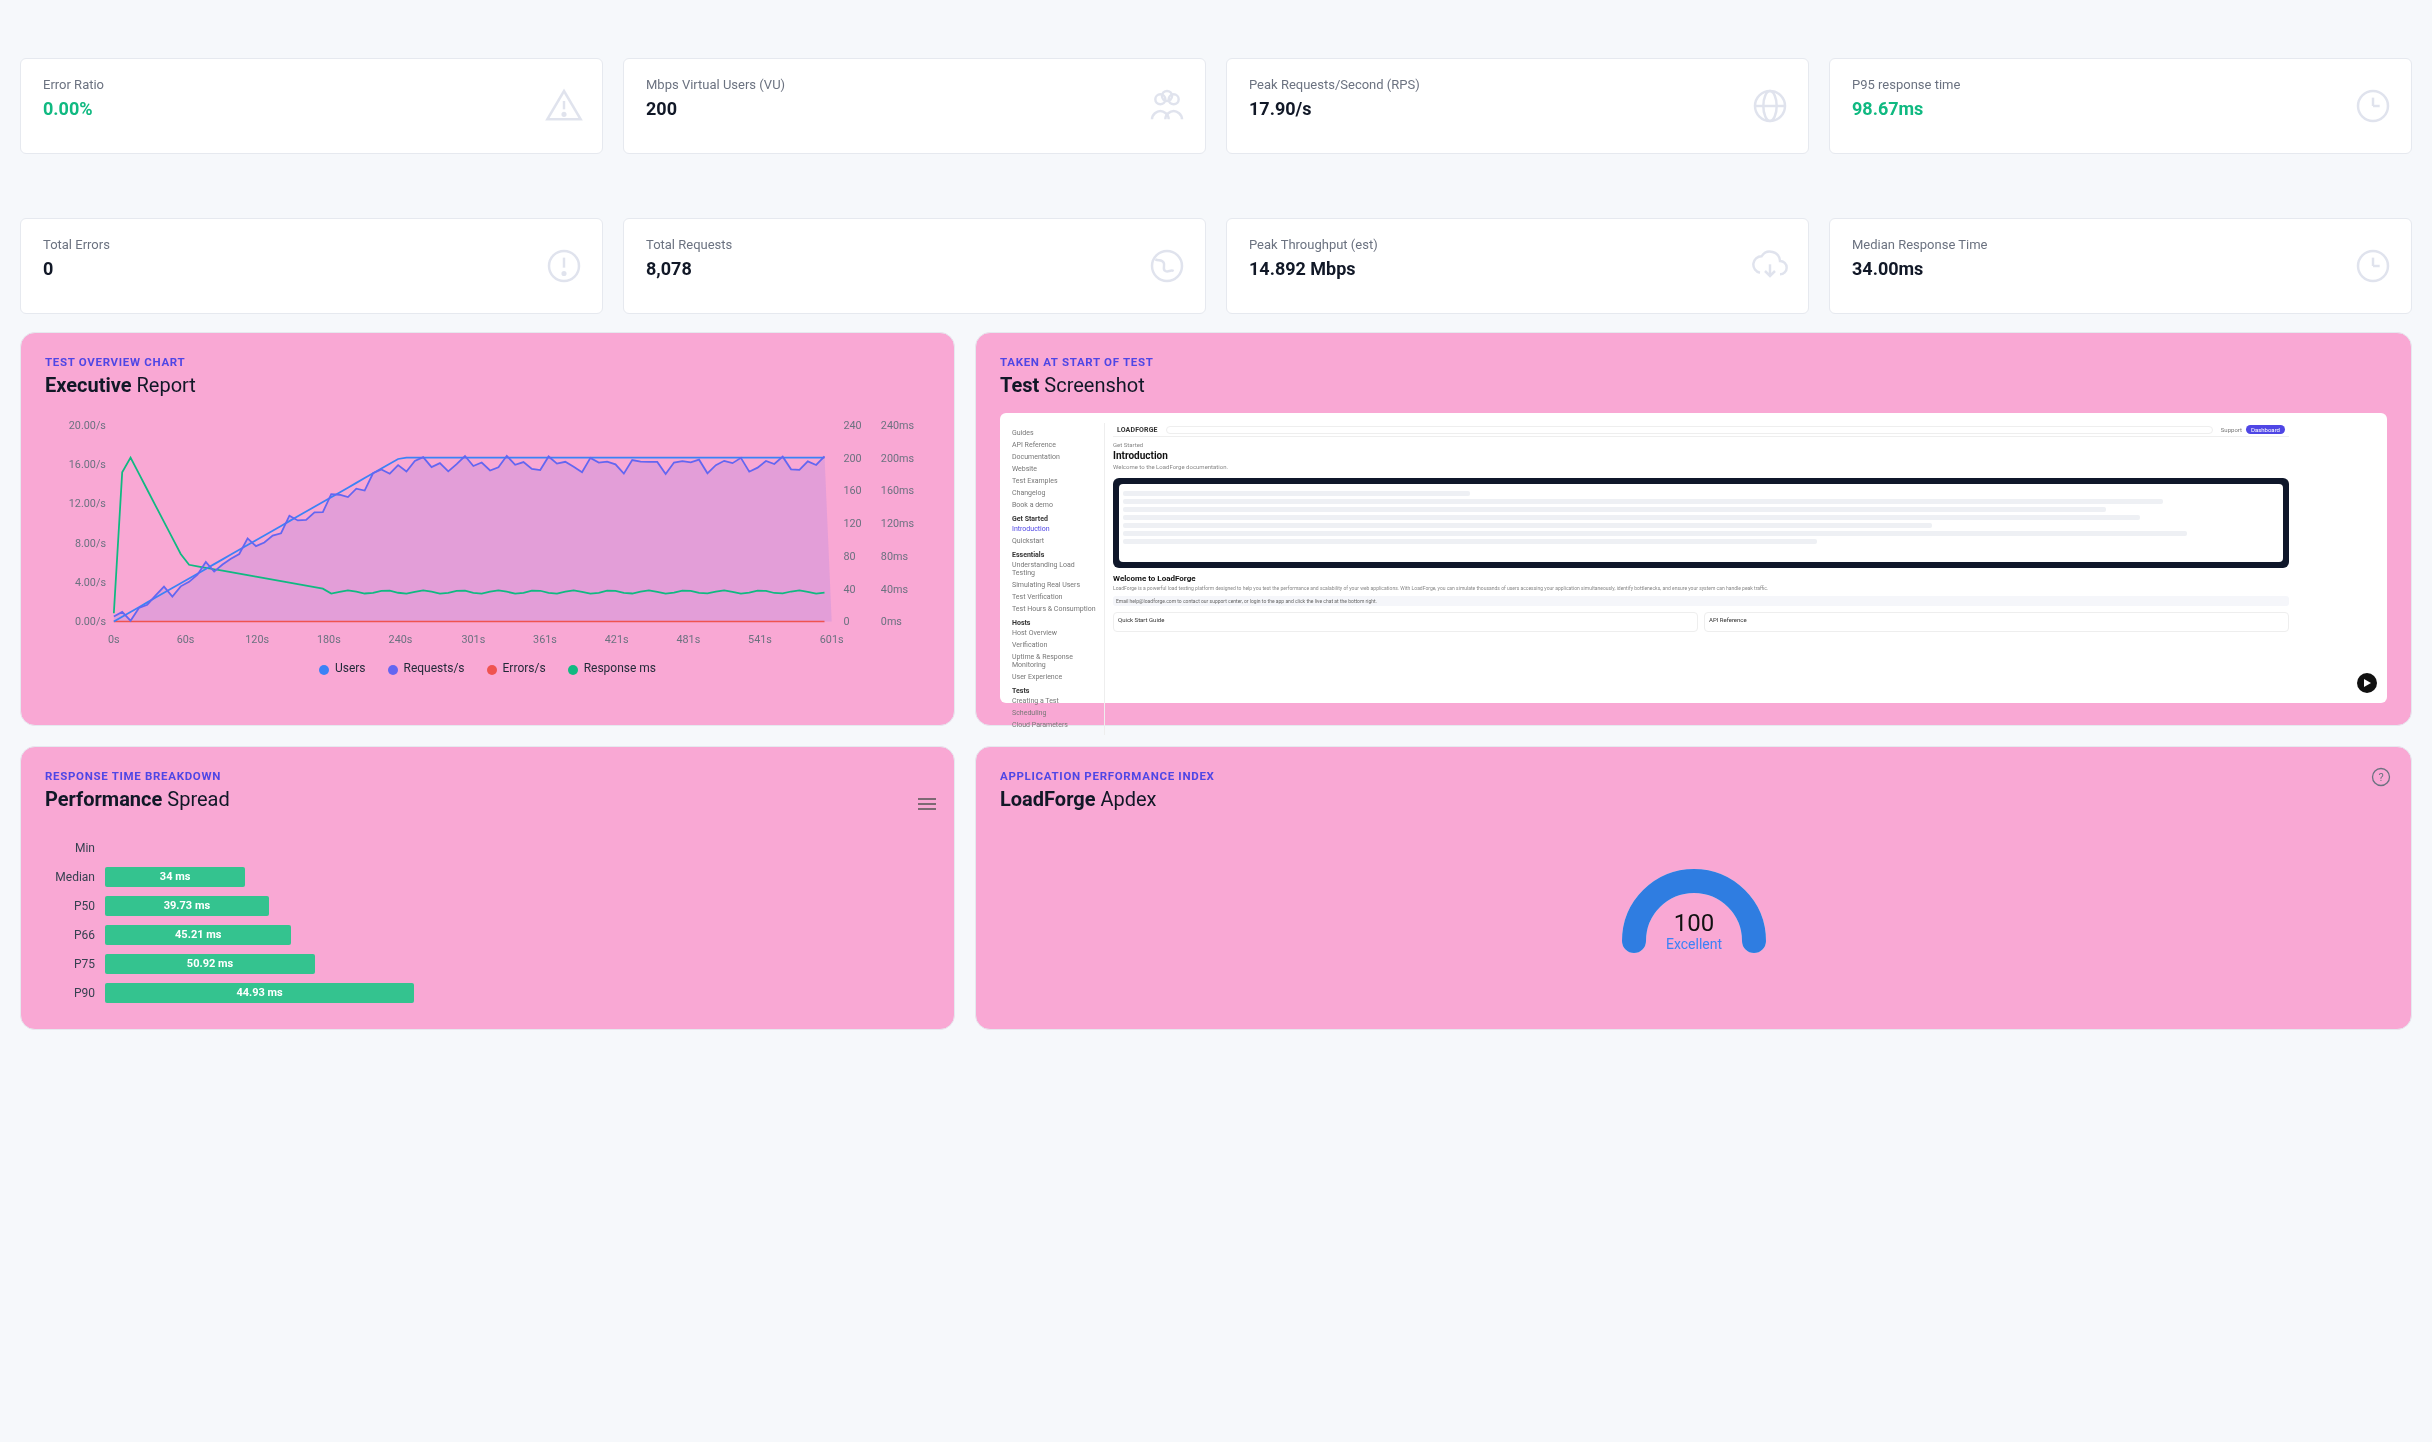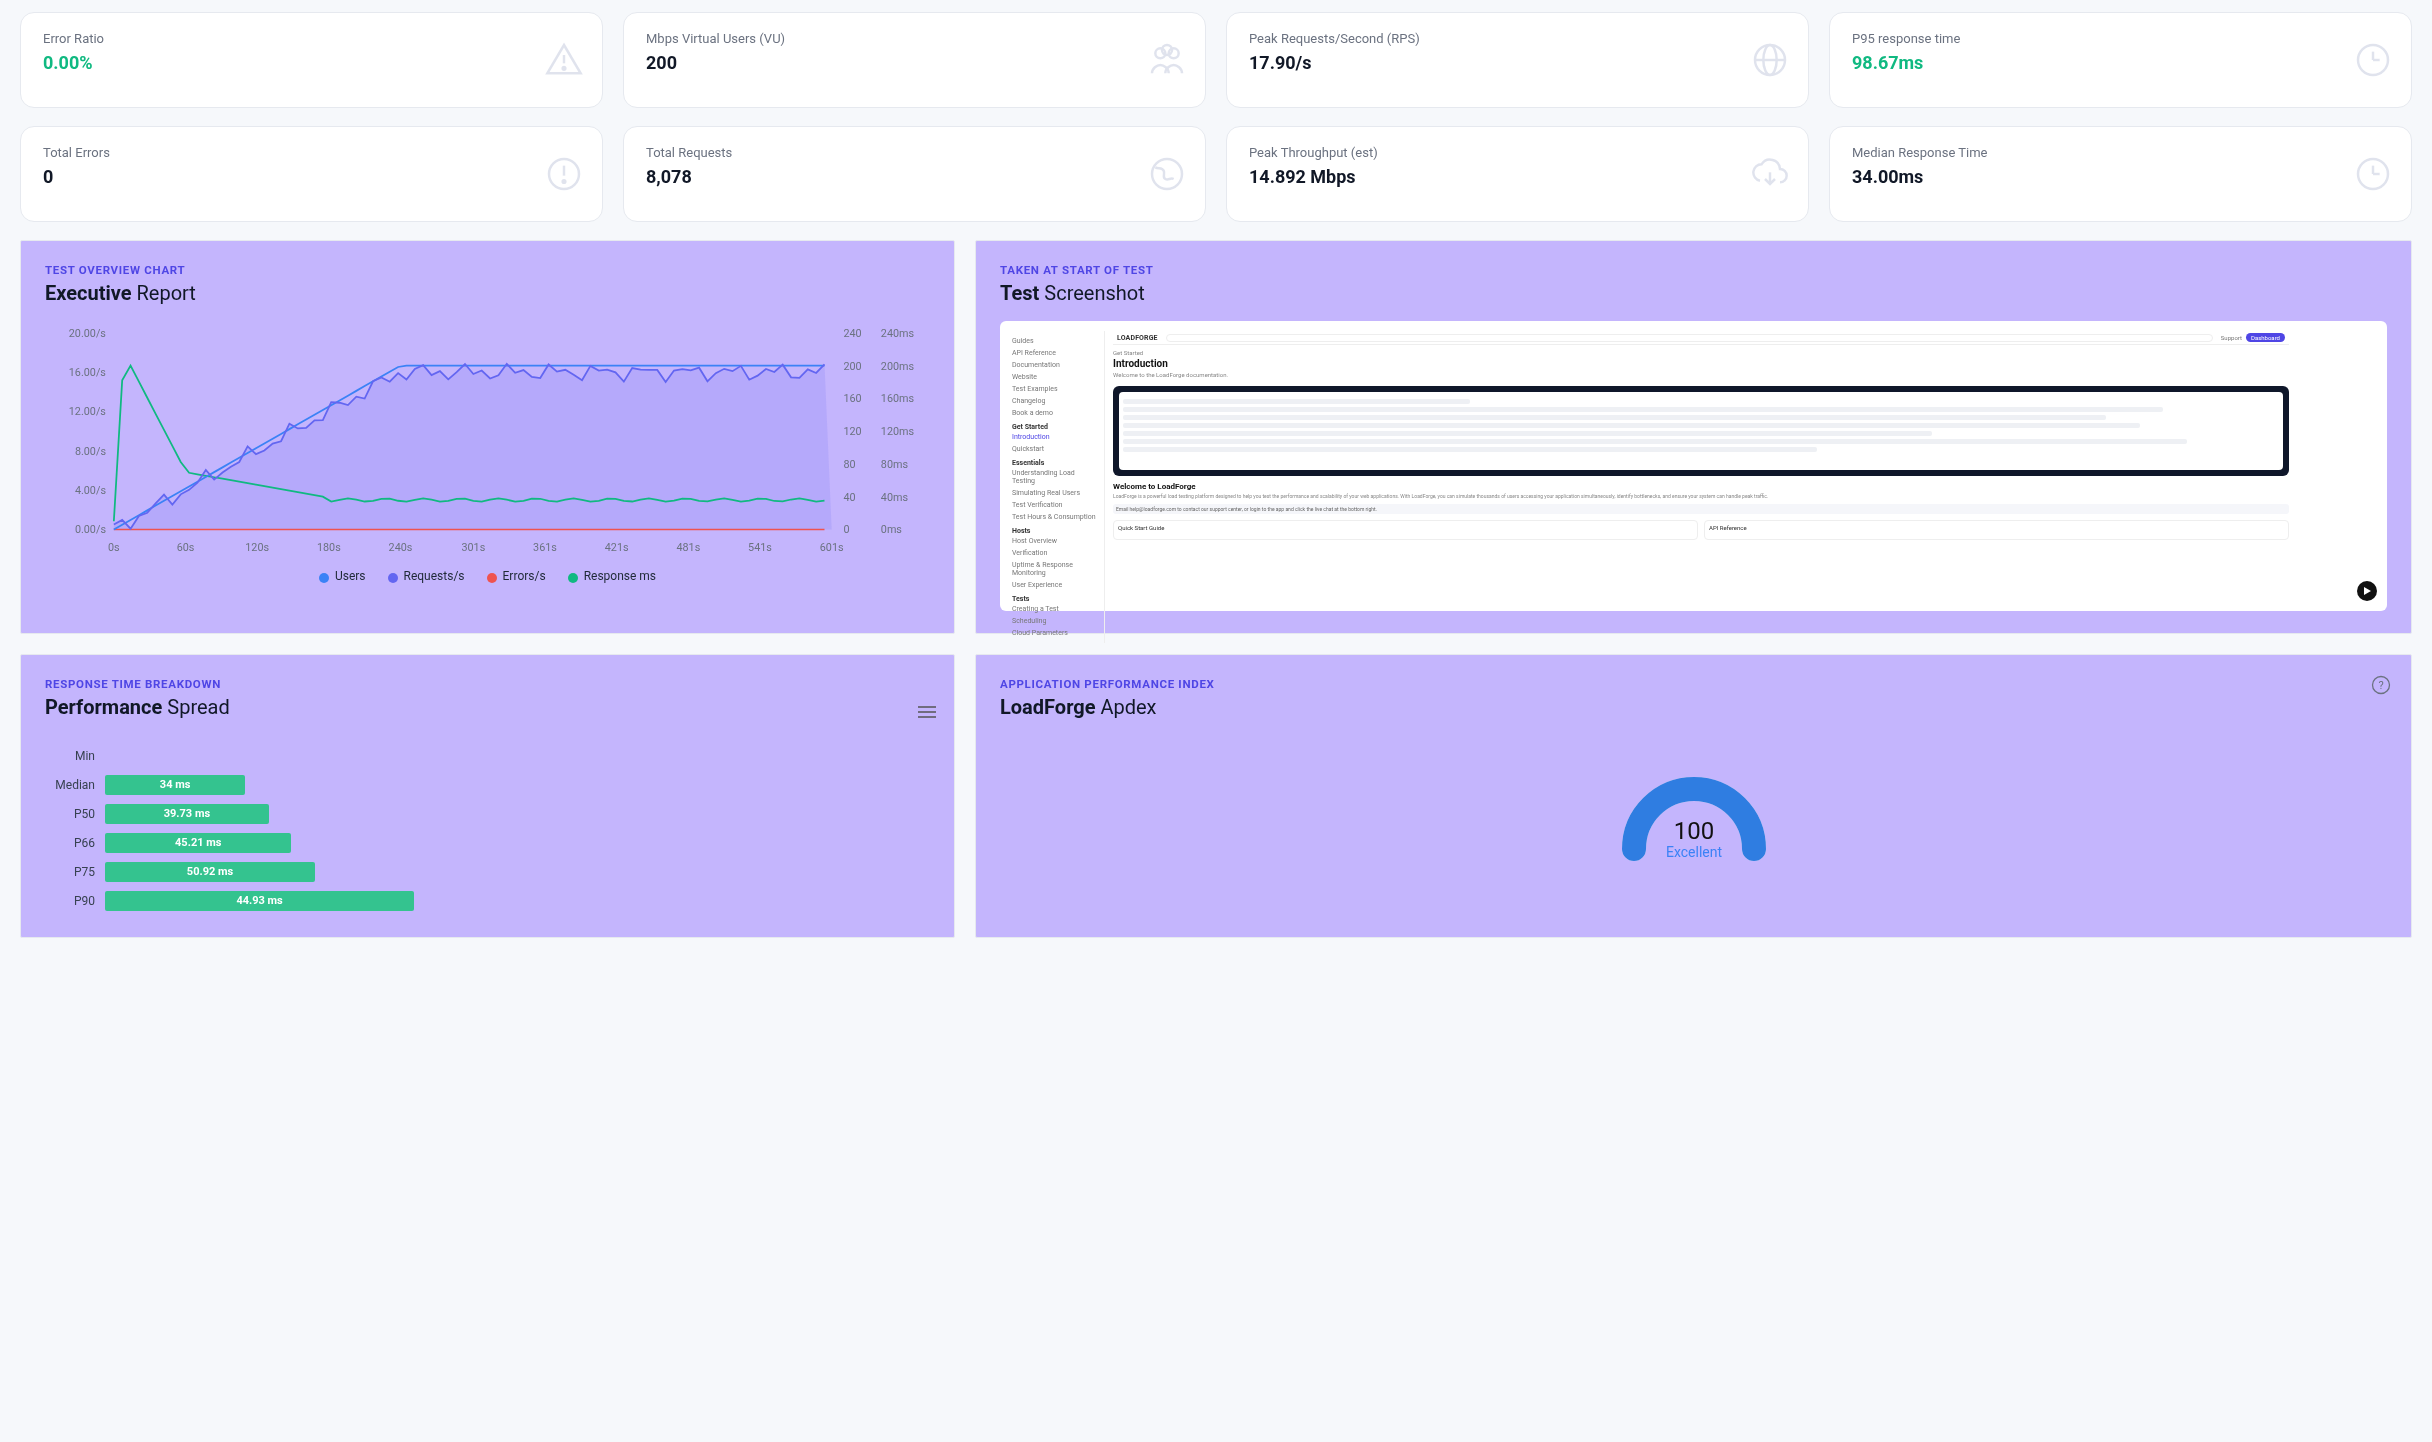--- a/index.html
+++ b/index.html
@@ -12,24 +12,25 @@
 }
 .metrics-row {
   display: grid;
   grid-template-columns: repeat(4, 1fr);
   gap: 20px;
   margin-bottom: 18px;
 }
 .metric-card {
   background: #fff;
   border: 1px solid #e6e9ef;
-  border-radius: 14px;
+  border-radius: 6px;
   padding: 18px 22px;
   position: relative;
   min-height: 96px;
+  margin-top: 46px;
 }
 .metric-label {
   font-size: 13px;
   color: #6b7280;
   margin-bottom: 6px;
 }
 .metric-value {
   font-size: 18px;
   font-weight: 700;
   color: #111827;
@@ -44,23 +45,23 @@
   height: 40px;
   opacity: 0.55;
 }
 .panels-row {
   display: grid;
   grid-template-columns: 935px 1fr;
   gap: 20px;
   margin-bottom: 20px;
 }
 .panel {
-  background: #c4b5fd;
+  background: #f9a8d4;
   border: 1px solid #e6e9ef;
-  border-radius: 2px;
+  border-radius: 15px;
   padding: 22px 24px;
 }
 .caption {
   font-size: 11.5px;
   font-weight: 700;
   letter-spacing: 0.06em;
   color: #4f46e5;
   text-transform: uppercase;
   margin-bottom: 4px;
 }

